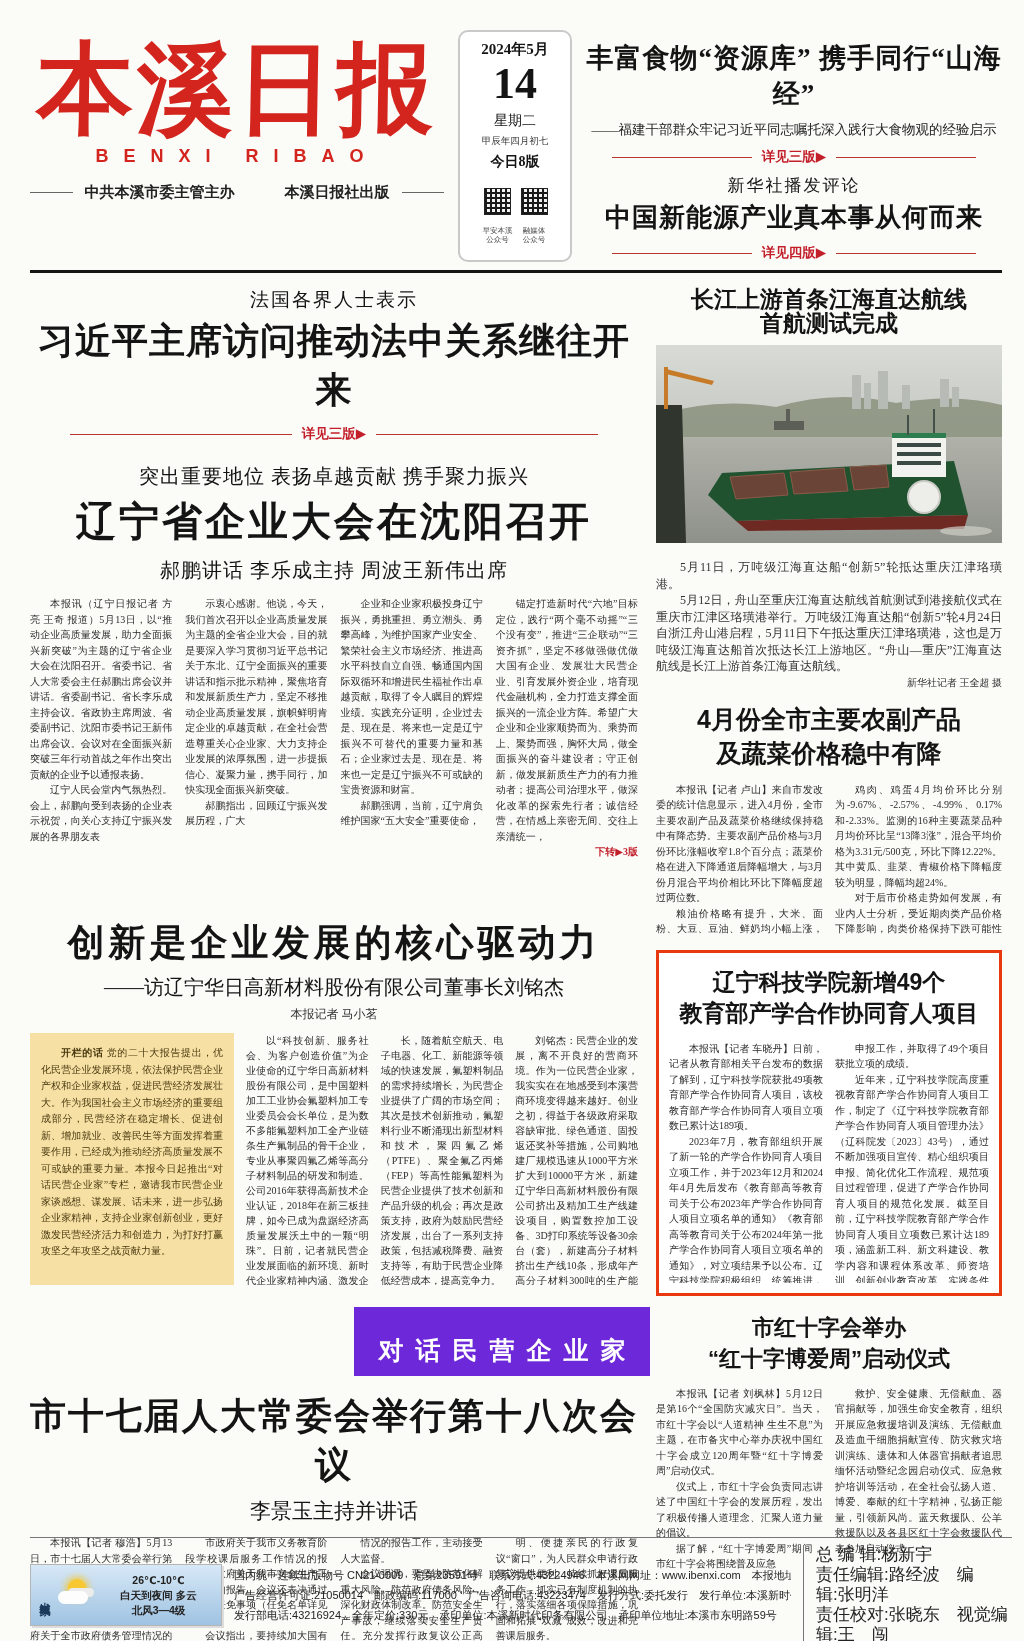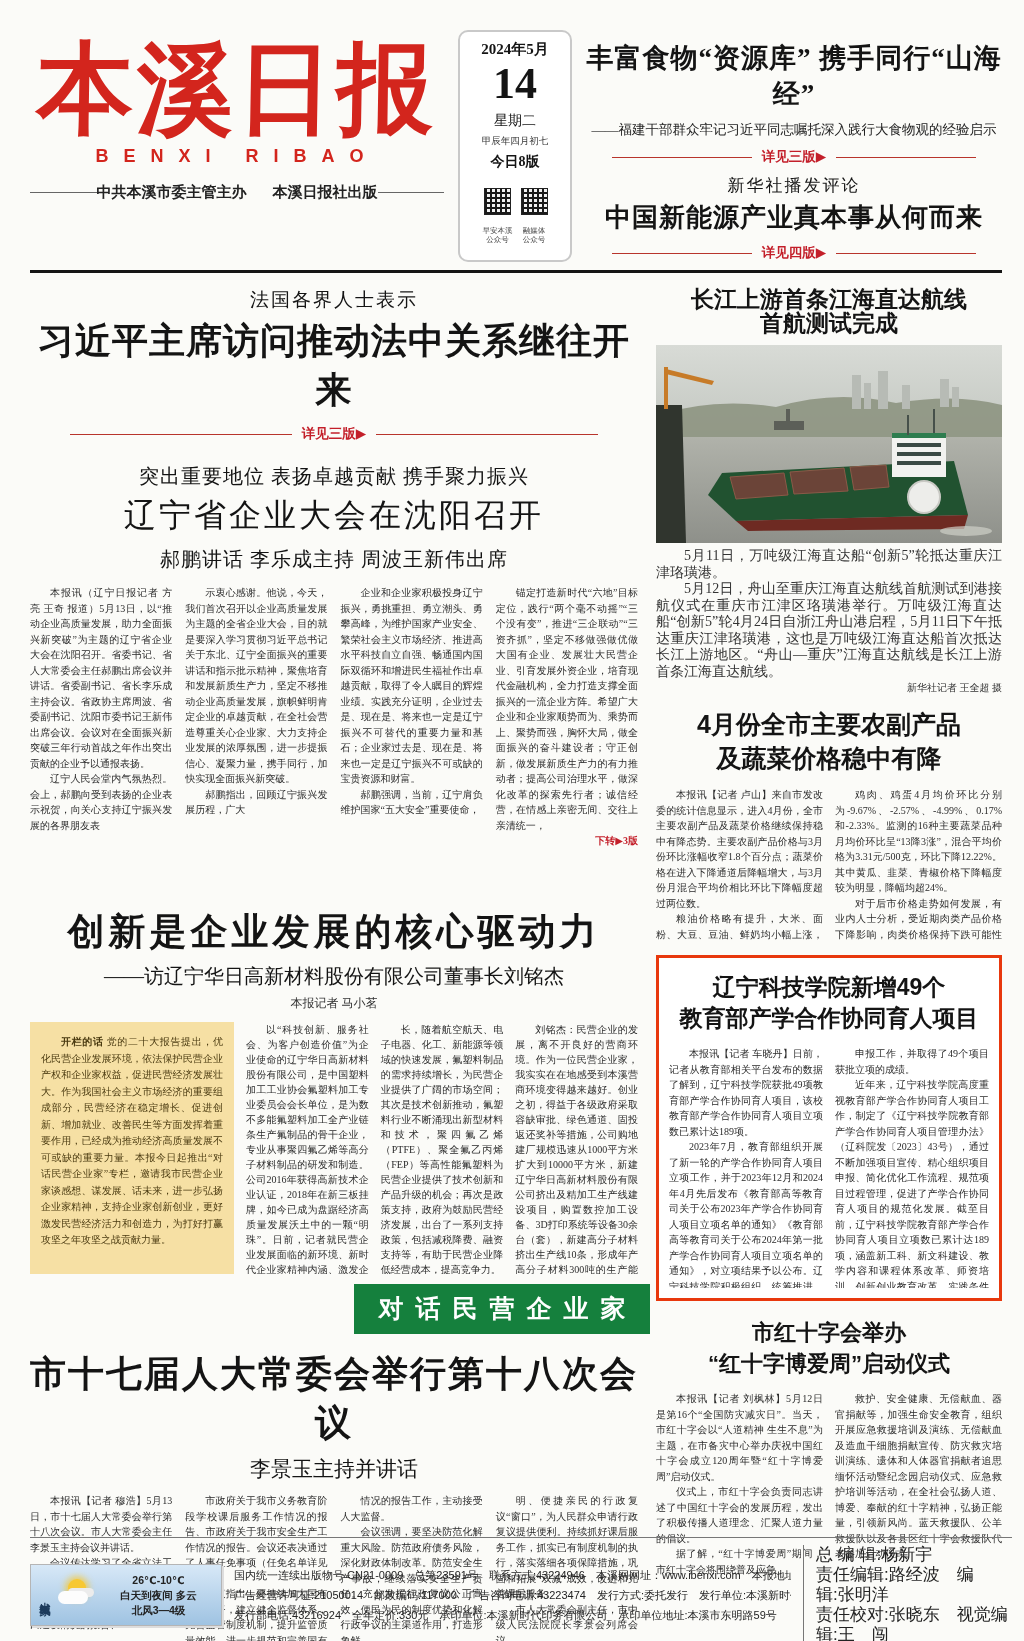--- a/index.html
+++ b/index.html
@@ -7,21 +7,21 @@
        font-family:"Liberation Serif","DejaVu Serif",serif;overflow:hidden;position:relative;}
   .page{padding:30px 22px 0 30px;}
 
   
   .header{display:flex;gap:14px;height:232px;}
   .mast{width:414px;text-align:center;padding-top:6px;}
   .mast-title{font-size:96px;line-height:1.12;font-weight:900;color:#d3251d;
               letter-spacing:4px;transform:scaleY(1.04) skewX(-1deg);}
   .mast-pinyin{color:#d3251d;letter-spacing:15px;font-size:18px;margin-top:2px;
                font-family:"Liberation Sans","DejaVu Sans",sans-serif;font-weight:bold;}
-  .mast-org{display:flex;align-items:center;margin-top:16px;font-size:15px;font-weight:bold;color:#222;}
+  .mast-org{display:flex;align-items:center;gap:12px;margin-top:16px;font-size:15px;font-weight:bold;color:#222;}
   .mast-org .rule{flex:1;border-top:1px solid #666;}
   .mast-org .gap{width:26px;}
   .datebox{width:104px;border:2px solid #c9c9c9;border-radius:10px;padding:8px 3px 4px;
            text-align:center;background:#fff;flex-shrink:0;}
   .db-month{font-size:15px;font-weight:bold;}
   .db-day{font-size:44px;font-weight:bold;line-height:1.15;}
   .db-week{font-size:14px;margin-top:2px;}
   .db-lunar{font-size:9.5px;margin-top:5px;color:#333;}
   .db-pages{font-size:14px;font-weight:bold;margin-top:5px;}
   .db-qrs{display:flex;justify-content:center;gap:8px;margin-top:8px;}
@@ -44,52 +44,52 @@
   .main{display:flex;gap:18px;margin-top:10px;}
   .colL{width:608px;flex-shrink:0;}
   .colR{flex:1;min-width:0;}
 
   .kicker{text-align:center;font-size:19px;letter-spacing:2px;margin-top:4px;}
   .h-lead{text-align:center;font-size:36px;font-weight:900;letter-spacing:1px;margin-top:4px;
           font-family:"Liberation Sans","DejaVu Sans",sans-serif;}
   .seerow2{display:flex;align-items:center;gap:10px;margin:10px 40px 0;}
   .seerow2 .rule{flex:1;border-top:1px solid #b8342c;}
   .kicker2{text-align:center;font-size:20px;letter-spacing:1px;margin-top:20px;}
-  .h-serif{text-align:center;font-size:32px;font-weight:400;letter-spacing:3px;margin-top:4px;}
+  .h-serif{text-align:center;font-size:40px;font-weight:700;letter-spacing:3px;margin-top:4px;}
   .subline{text-align:center;font-size:20px;letter-spacing:1px;margin-top:8px;}
 
   .bodycols{display:flex;gap:13px;margin-top:12px;text-align:justify;overflow:hidden;}
   .bodycols .bcol{flex:1;font-size:10px;line-height:15.5px;color:#2b2b2b;min-width:0;}
   .bcol p{margin:0;text-indent:2em;}
   .ent-cols{height:306px;}
   .jumpnote{text-align:right;color:#c31f2a;font-weight:bold;font-size:10px;text-indent:0;}
 
   .h-innov{text-align:center;font-size:37px;font-weight:900;letter-spacing:4px;margin-top:16px;}
   .sub-innov{text-align:center;font-size:20px;margin-top:6px;}
   .byline{text-align:center;font-size:12px;margin-top:5px;color:#333;}
   .innov{display:flex;gap:12px;margin-top:10px;height:252px;overflow:hidden;text-align:justify;}
   .notebox{width:182px;flex-shrink:0;background:#f6e0a4;padding:12px 11px;font-size:10px;
            line-height:16.5px;color:#4a3a10;}
   .notebox p{margin:0;text-indent:2em;}
   .notebox .notelabel{font-weight:bold;}
   .icol{flex:1;font-size:10px;line-height:15px;min-width:0;color:#2b2b2b;}
   .icol p{margin:0;text-indent:2em;}
-  .banner{margin:10px 0 0 324px;width:284px;background:#15803d;color:#fff;text-align:center;
-          font-size:25px;font-weight:bold;letter-spacing:12px;padding:8px 0 9px 12px;
+  .banner{margin:22px 0 0 324px;width:284px;background:#6d28d9;color:#fff;text-align:center;
+          font-size:25px;font-weight:bold;letter-spacing:12px;padding:27px 0 9px 12px;
           font-family:"Liberation Sans","DejaVu Sans",sans-serif;}
   .h-npc{text-align:center;font-size:36px;font-weight:900;letter-spacing:2px;margin-top:16px;}
   .sub-npc{text-align:center;font-size:21px;margin-top:7px;}
   .npc-cols{height:160px;margin-top:10px;}
 
   
   .rh{font-family:"Liberation Sans","DejaVu Sans",sans-serif;font-weight:900;text-align:center;
       white-space:pre-line;margin:4px 0 10px;}
   .rh1{font-size:23px;line-height:24px;}
   .photo{width:100%;height:198px;display:block;}
-  .caption{margin-top:5px;font-size:14px;line-height:16.5px;text-align:justify;color:#333;}
+  .caption{margin-top:16px;font-size:12px;line-height:16.5px;text-align:justify;color:#333;}
   .caption p{margin:0;text-indent:2em;}
   .credit{text-align:right;font-size:10px;color:#333;margin-top:1px;}
   .rh2{font-size:25px;line-height:34px;margin-top:12px;}
   .agri-cols{height:154px;gap:12px;}
   .redbox{border:3px solid #e8380d;padding:14px 10px 10px;margin-top:14px;background:#fff;}
   .rh3{font-size:23px;line-height:31px;margin:0 0 8px;}
   .box-cols{height:242px;gap:12px;}
   .rh4{font-size:22px;line-height:31px;margin-top:16px;}
   .rc-cols{height:188px;gap:12px;}
 

